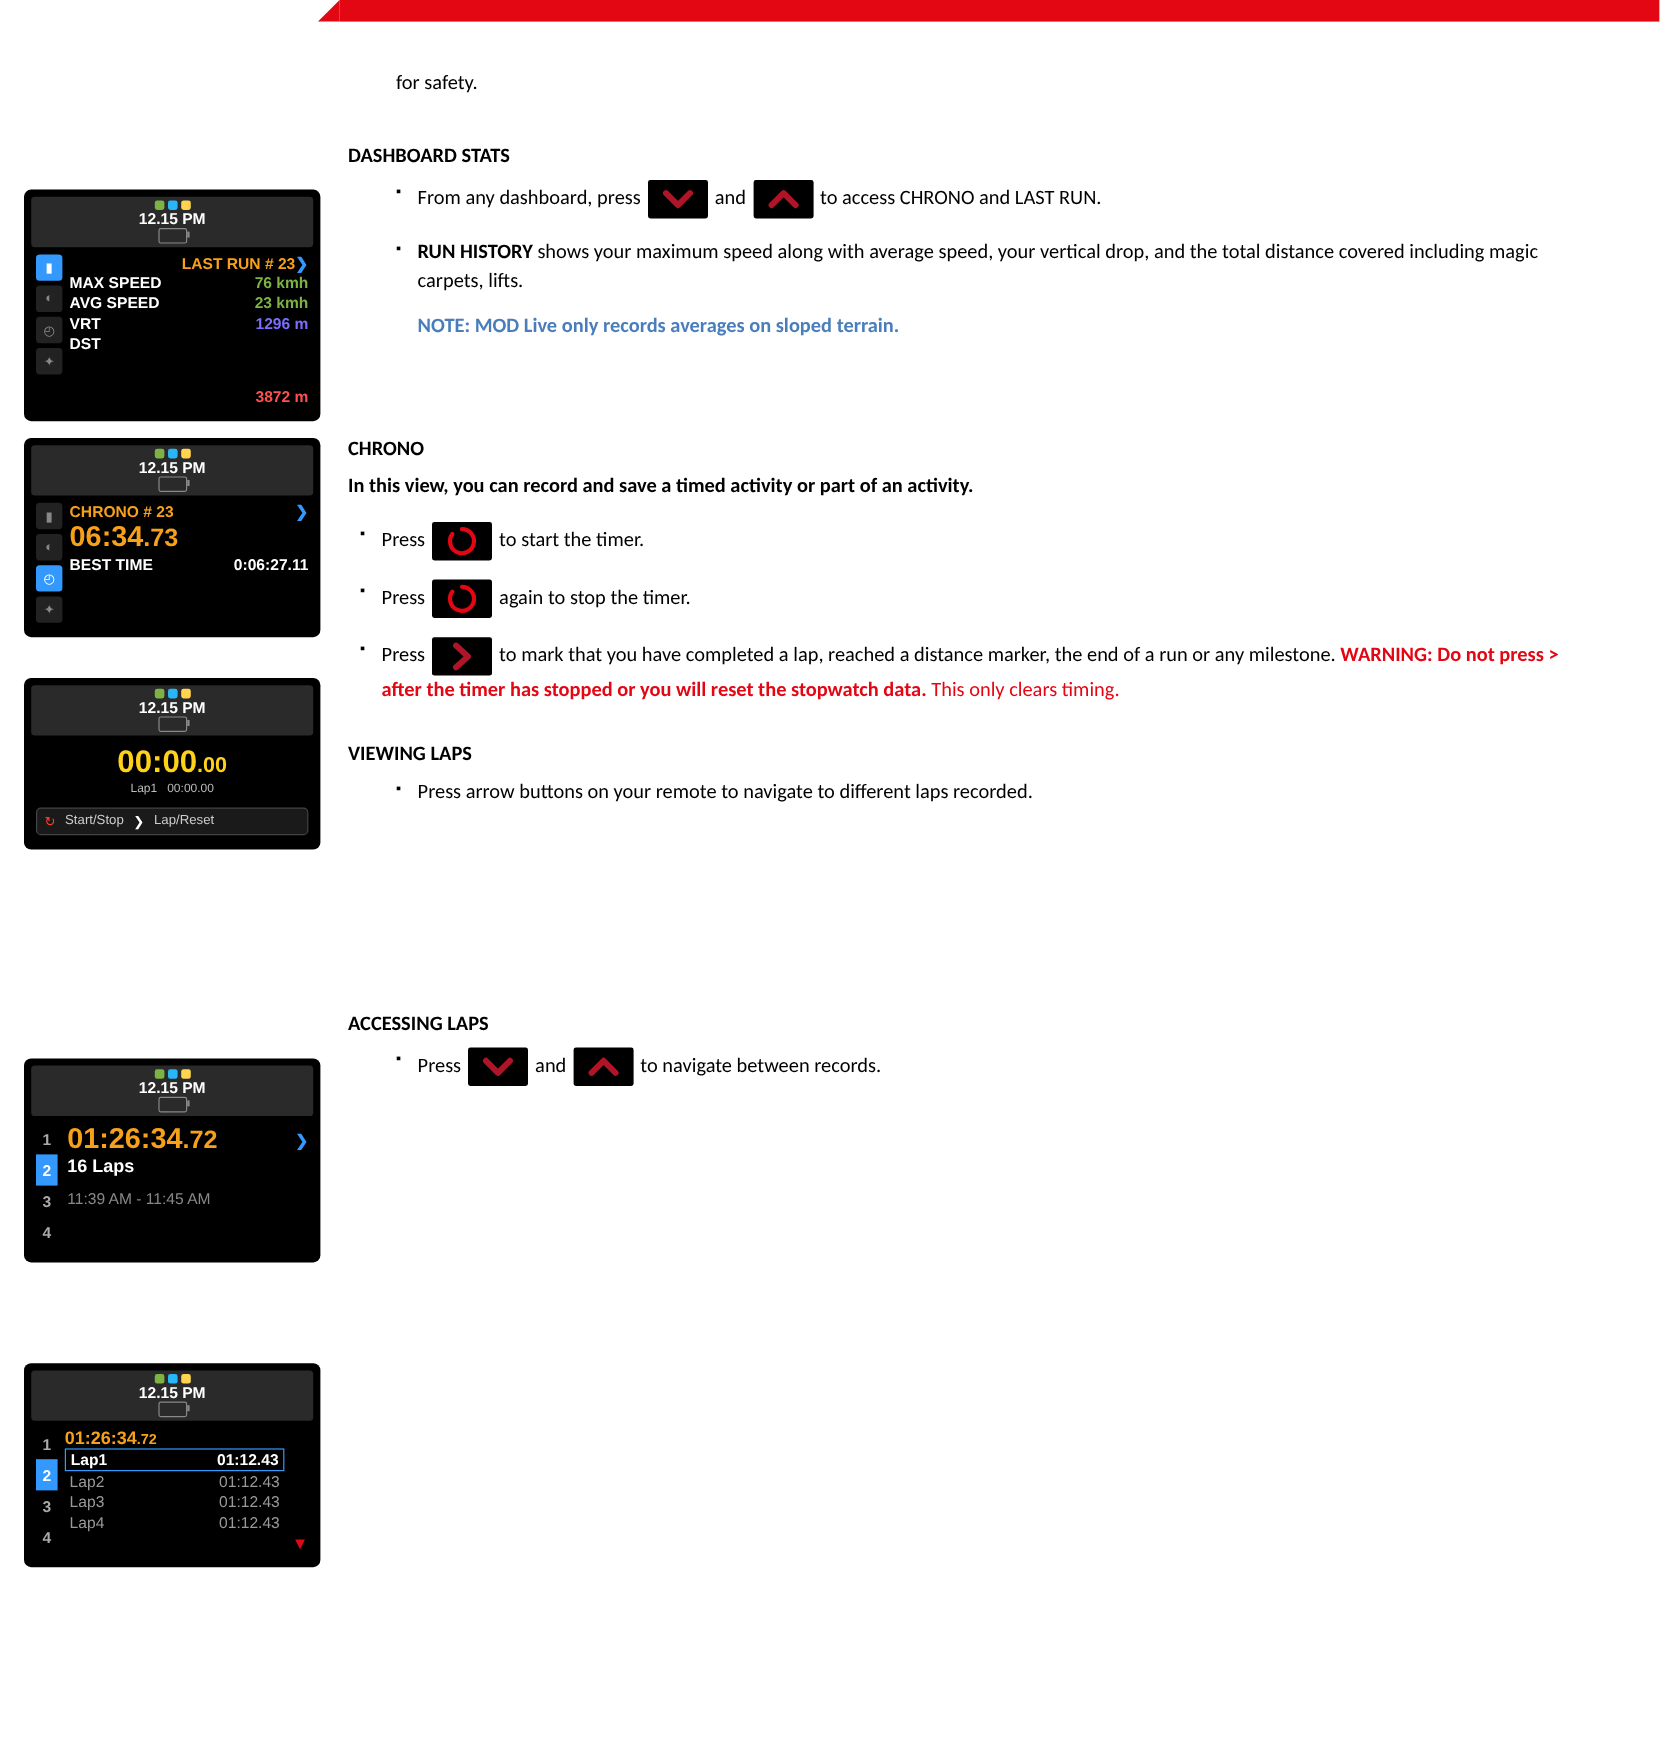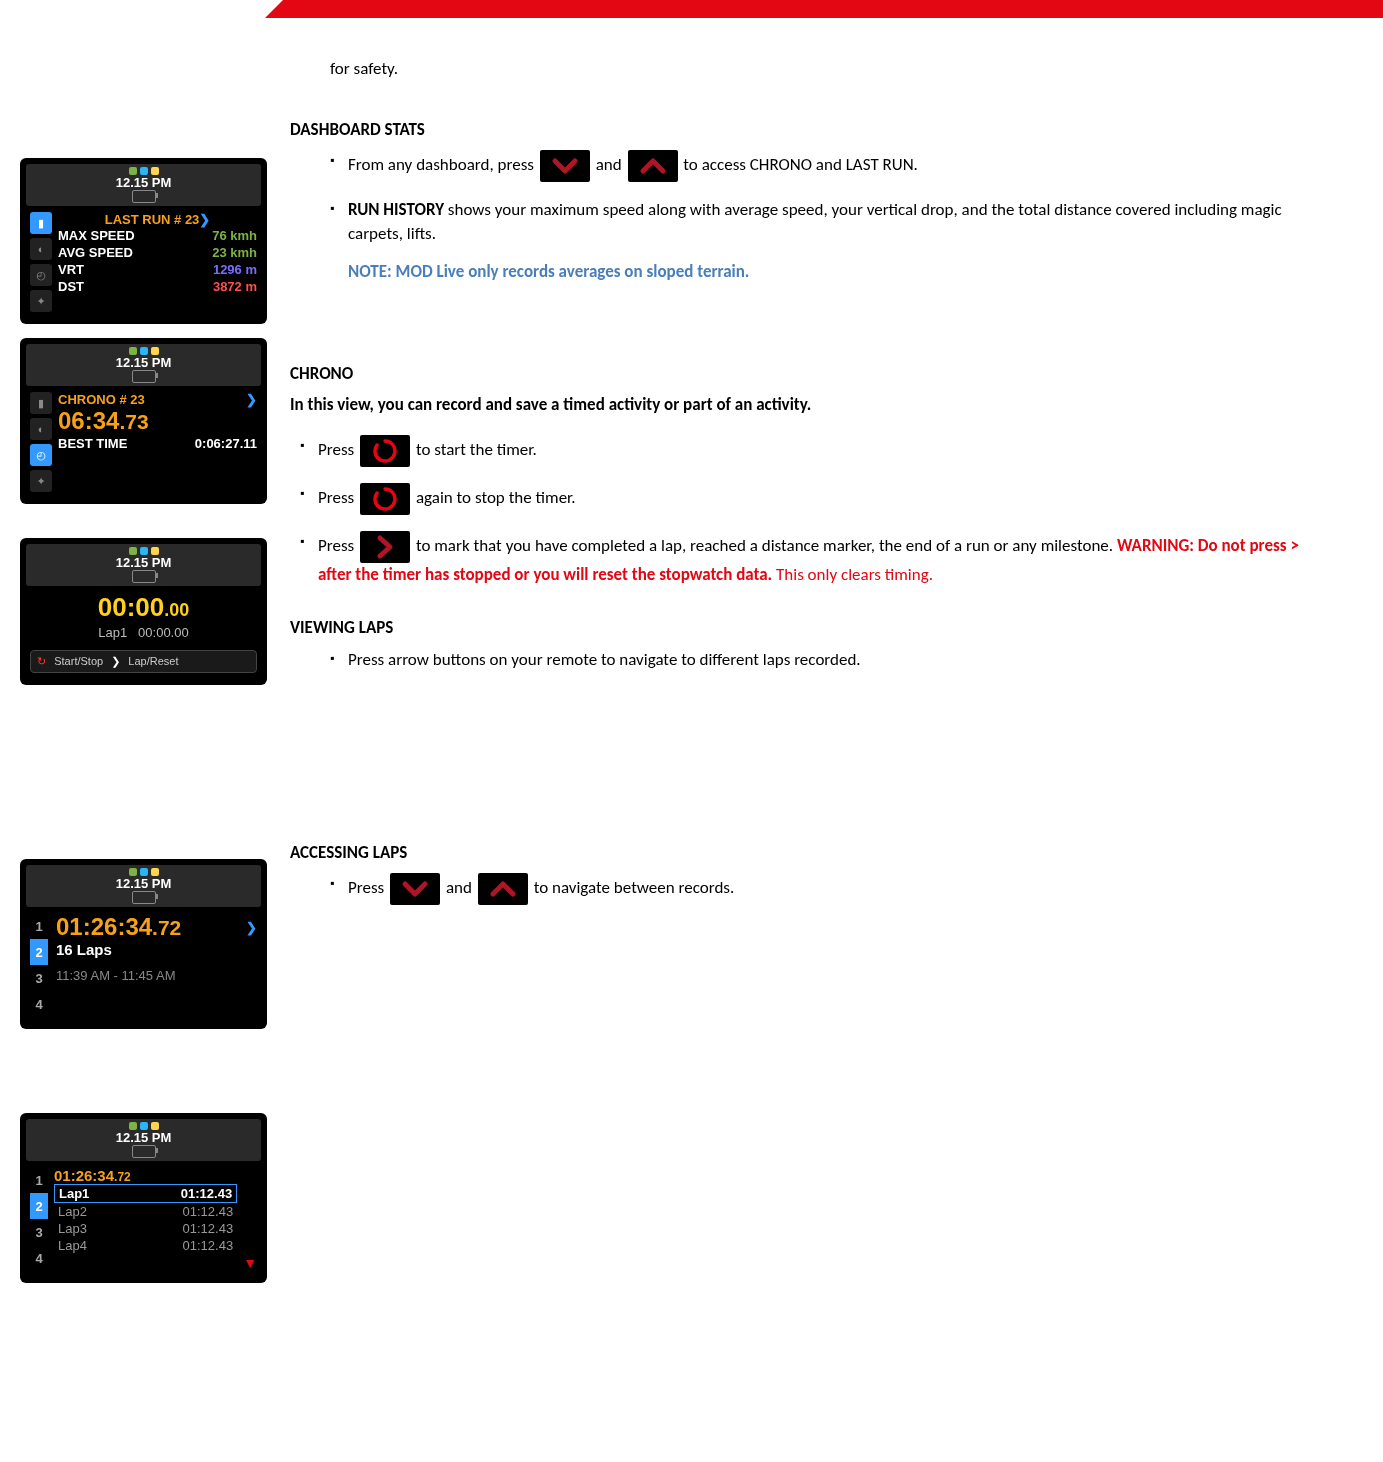--- a/index.html
+++ b/index.html
@@ -176,26 +176,26 @@
     display: flex;
     justify-content: space-between;
     font-weight: bold;
     font-size: 13px;
     padding: 1px 0;
   }
   .right-arrow { color: #3399ff; font-weight: bold; }
   .orange-title { color: #f7a11a; font-size: 13px; font-weight: bold; }
   .green { color: #7cb342; }
   .purple { color: #7c6cff; }
-  .red-v { color: #ff4f4f; }
+  .red-v { color: #ff4f4f; margin-top: 44px; }
   .big-time { color: #f7a11a; font-size: 24px; font-weight: bold; }
   .big-time .frac { font-size: 21px; }
   .yellow-time { color: #ffd11a; font-size: 26px; font-weight: bold; text-align: center; }
   .yellow-time .frac { font-size: 18px; margin-top: 26px; }
-  .lap-line { color: #bbb; font-size: 13px; text-align: center; margin-top: 2px; }
+  .lap-line { color: #bbb; font-size: 10px; text-align: center; margin-top: 2px; }
   .bottom-hints {
     display: flex;
     gap: 8px;
     margin-top: 10px;
     background: #1a1a1a;
     border: 1px solid #444;
     border-radius: 4px;
     padding: 4px 6px;
     font-size: 11px;
     color: #ccc;
@@ -257,21 +257,21 @@
         <span class="battery"><span class="fill"></span></span>
       </div>
       <div class="dev-body dev-sidebar-row">
         <div class="dev-sidebar">
           <div class="side-icon active">▮</div>
           <div class="side-icon">◐</div>
           <div class="side-icon">◴</div>
           <div class="side-icon">✦</div>
         </div>
         <div style="flex:1">
-          <div style="display:flex;justify-content:center;align-items:center">
+          <div style="display:flex;justify-content:flex-end;align-items:center">
             <span class="orange-title">LAST RUN  # 23</span>
             <span class="right-arrow">❯</span>
           </div>
           <div id="lastrun-rows">
               <div class="stat-row">
                 <span>MAX SPEED</span>
                 <span class="green">76 kmh</span>
               </div>
               <div class="stat-row">
                 <span>AVG SPEED</span>

